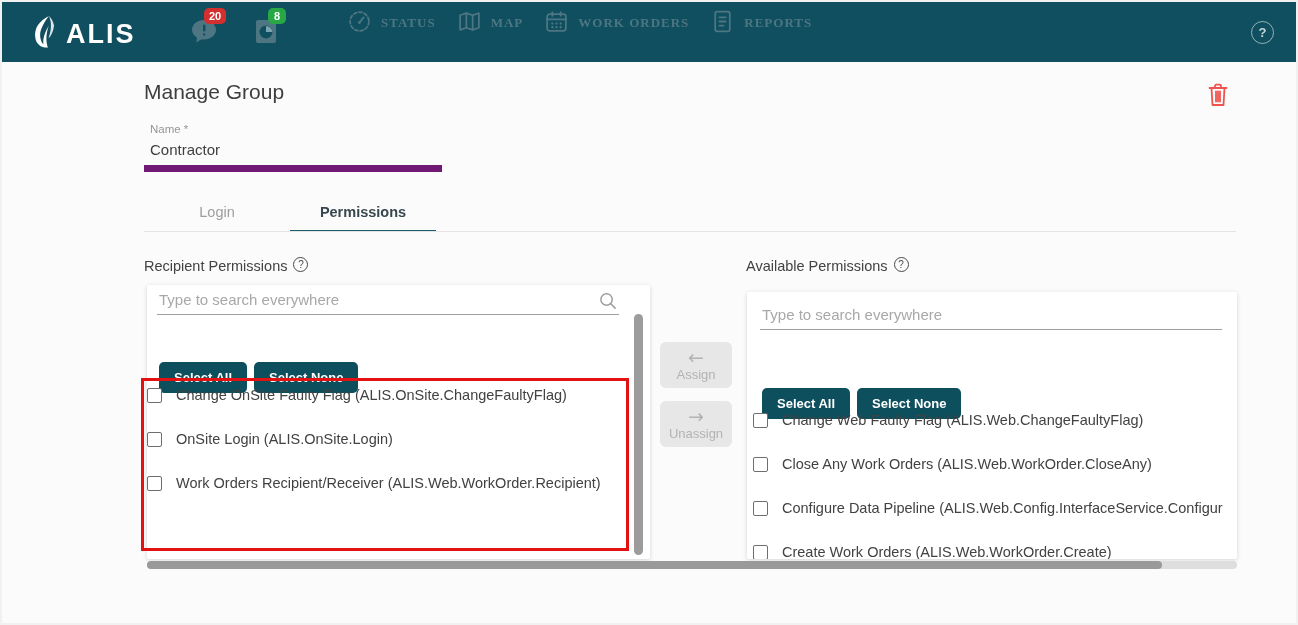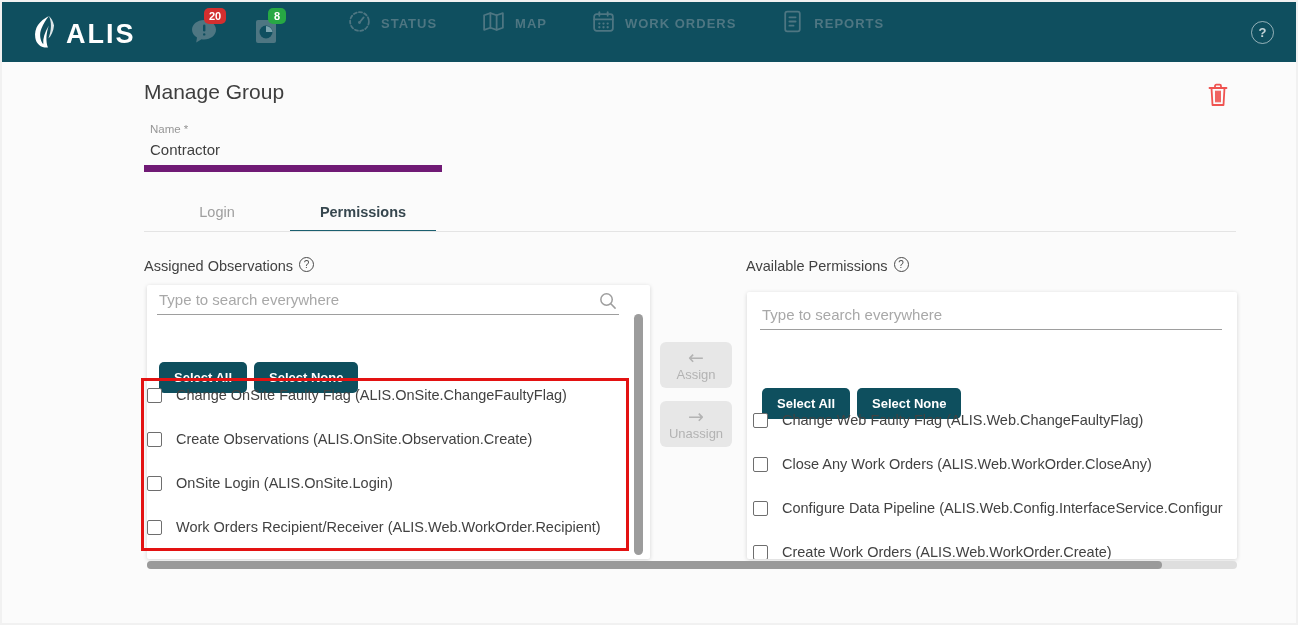--- a/index.html
+++ b/index.html
@@ -17,21 +17,21 @@
 
   
   .header{position:absolute;top:0;left:0;right:0;height:60px;background:var(--header-teal,#0f4f5f);display:flex;align-items:center;}
   .logo{position:absolute;left:30px;top:13px;display:flex;align-items:center;gap:4px;cursor:pointer;}
   .logo-text{color:#fff;font-size:27px;font-weight:bold;letter-spacing:2px;line-height:1;}
   .hicon{position:absolute;top:16px;cursor:pointer;}
   .hicon svg{display:block;}
   .badge{position:absolute;top:-10px;left:14px;min-width:18px;padding:2px 5px;border-radius:5px;color:#fff;font-size:11px;font-weight:bold;text-align:center;line-height:12px;}
   .badge.red{background:var(--badge-red,#d32f2f);}
   .badge.green{background:var(--badge-green,#27a844);}
-  .nav{position:absolute;left:345px;top:0;height:42px;display:flex;align-items:center;gap:44px;}
+  .nav{position:absolute;left:345px;top:0;height:42px;display:flex;align-items:center;gap:21px;font-family:Liberation Serif, serif;}
   .nav-item{display:flex;align-items:center;gap:9px;color:var(--nav-muted,#4e7682);font-size:13px;font-weight:600;letter-spacing:1px;cursor:pointer;white-space:nowrap;}
   .help-btn{position:absolute;right:22px;top:19px;width:23px;height:23px;border:1.6px solid rgba(255,255,255,.55);border-radius:50%;color:rgba(255,255,255,.75);font-size:13px;font-weight:600;display:flex;align-items:center;justify-content:center;cursor:pointer;}
 
   
   .page-title{position:absolute;left:142px;top:78px;font-size:21px;color:#3e3e3e;font-weight:500;}
   .trash-btn{position:absolute;left:1204px;top:80px;width:24px;height:26px;cursor:pointer;}
   .field-label{position:absolute;left:148px;top:121px;font-size:11.5px;color:#969696;}
   .name-input{position:absolute;left:142px;top:137px;width:298px;border:none;outline:none;background:transparent;border-bottom:7px solid #701a75;padding:2px 0 7px 6px;font-size:15px;color:#3f3f3f;font-family:inherit;}
 
   
@@ -187,21 +187,21 @@
   <div class="field-label">Name *</div>
   <input class="name-input" type="text" value="Contractor" style="">
 
   <div class="tabs">
     <div class="tab">Login</div>
     <div class="tab active">Permissions</div>
   </div>
   <div class="tabs-divider"></div>
 
   <div class="section-title" style="left:142px;">
-    <span>Assigned Observations</span>
+    <span>Recipient Permissions</span>
     <span class="q-circle">?</span>
   </div>
   <div class="section-title" style="left:744px;">
     <span>Available Permissions</span>
     <span class="q-circle">?</span>
   </div>
 
   <div class="card left">
     <div class="search-wrap" style="left:10px;top:2px;width:462px;">
       <input class="search-input" type="text" placeholder="Type to search everywhere" style="">
@@ -217,24 +217,20 @@
       <button class="teal-btn">Select None</button>
     </div>
     <div class="highlight-box"></div>
     <div class="perm-list" style="top:88px;padding-left:0;">
 
         <label class="perm-item">
           <span class="checkbox"></span>
           <span class="perm-label">Change OnSite Faulty Flag (ALIS.OnSite.ChangeFaultyFlag)</span>
         </label>
 
-        <label class="perm-item">
-          <span class="checkbox"></span>
-          <span class="perm-label">Create Observations (ALIS.OnSite.Observation.Create)</span>
-        </label>
 
         <label class="perm-item">
           <span class="checkbox"></span>
           <span class="perm-label">OnSite Login (ALIS.OnSite.Login)</span>
         </label>
 
         <label class="perm-item">
           <span class="checkbox"></span>
           <span class="perm-label">Work Orders Recipient/Receiver (ALIS.Web.WorkOrder.Recipient)</span>
         </label>

